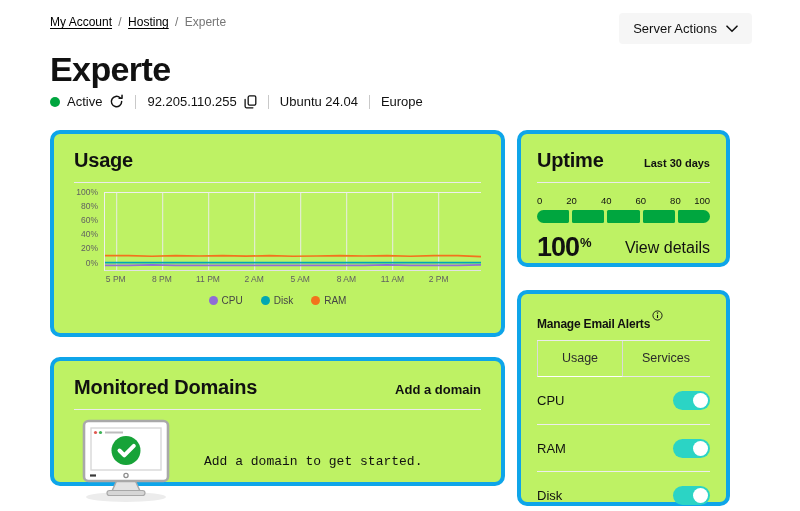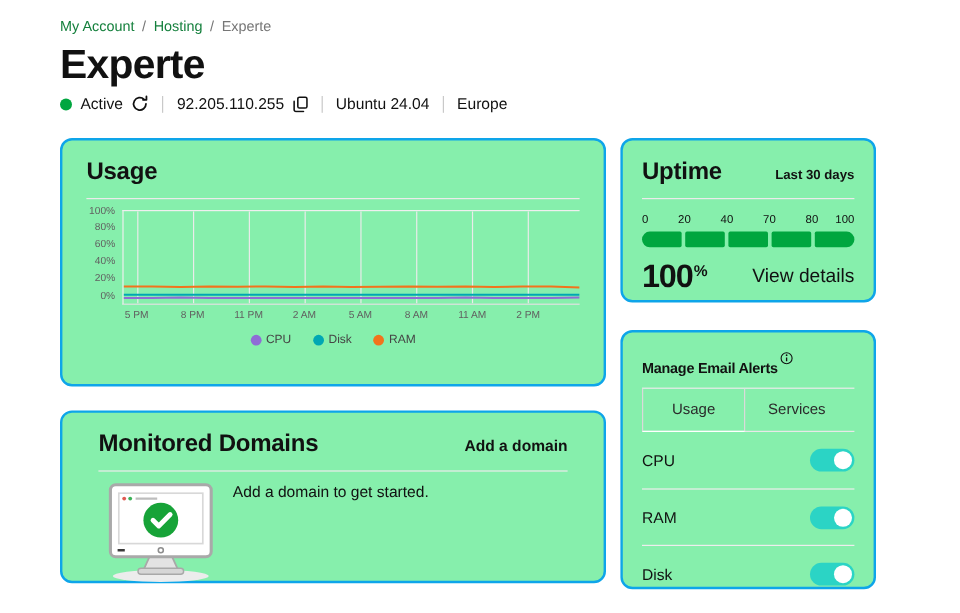--- a/index.html
+++ b/index.html
@@ -6,39 +6,39 @@
   html,body { background:#fff; }
   body {
     width:800px; height:511px; overflow:hidden;
     font-family:"Liberation Sans", sans-serif; color:#111;
   }
   .page { padding:13px 48px 0 50px; }
 
   
   .topbar { display:flex; justify-content:space-between; align-items:flex-start; }
   .breadcrumb { font-size:12px; color:#111; padding-top:2px; }
-  .breadcrumb a { color:#15803d; text-underline-offset:2px; cursor:pointer; }
+  .breadcrumb a { color:#000000; text-decoration:underline; text-underline-offset:2px; cursor:pointer; }
   .breadcrumb .sep { color:#767676; margin:0 3px; }
   .breadcrumb .current { color:#767676; text-decoration:none; cursor:default; }
   .server-actions { display:inline-flex; align-items:center; gap:9px; background:#f6f6f6;
     border:none; border-radius:4px; padding:8px 14px; font-family:inherit;
     font-size:13px; font-weight:500; color:#111; cursor:pointer; }
 
   h1.page-title { font-size:34px; font-weight:700; letter-spacing:-0.6px; margin-top:6px; line-height:1.15; }
 
   .status-row { display:flex; align-items:center; gap:7px; margin-top:5px; font-size:13px; }
   .status-dot { width:10px; height:10px; border-radius:50%; }
   .vdiv { width:1px; height:14px; background:#c9c9c9; margin:0 4px; }
   .icon-btn { display:inline-flex; align-items:center; cursor:pointer; background:none; border:none; padding:0; }
 
   
   .main { display:flex; gap:12px; margin-top:21px; }
   .col-left { width:455px; }
   .col-right { width:213px; }
-  .card { background:#86efac; border:2px solid #0ea5e9; border-radius:10px; }
+  .card { background:#bef264; border:4px solid #0ea5e9; border-radius:10px; }
   .divider { border-top:1px solid #ebebeb; margin-top:10px; }
   h2 { font-size:20px; font-weight:700; letter-spacing:-0.2px; }
   .card-head { display:flex; justify-content:space-between; align-items:baseline; }
 
   
   .usage-card { height:207px; padding:15px 20px; }
   .filter-row { display:flex; gap:17px; align-items:baseline; font-size:12px; color:#6e6e6e; }
   .filter-row a { color:#111; text-decoration:underline; text-underline-offset:2px; cursor:pointer; }
   .chart { display:flex; margin-top:9px; }
   .ylabels { width:30px; height:79px; display:flex; flex-direction:column; justify-content:space-between;
@@ -47,23 +47,23 @@
     border-left:1px solid #efefef; border-bottom:1px solid #e2e2e2; }
   .plot svg { position:absolute; inset:0; width:100%; height:100%; }
   .xlabels { position:relative; height:12px; margin-left:30px; margin-top:3px; font-size:8.5px; color:#616161; }
   .xlabels span { position:absolute; transform:translateX(-50%); white-space:nowrap; }
   .legend { display:flex; justify-content:center; align-items:center; gap:18px; margin-top:9px;
     font-size:10px; color:#454545; }
   .legend .item { display:inline-flex; align-items:center; gap:4px; }
   .legend .dot { width:9px; height:9px; border-radius:50%; }
 
   
-  .domains-card { height:144px; padding:15px 30px; margin-top:20px; }
+  .domains-card { height:129px; padding:15px 20px; margin-top:20px; }
   .add-domain { font-size:13px; font-weight:700; color:#111; cursor:pointer; text-decoration:none; }
-  .domains-body { display:flex; align-items:flex-start; gap:12px; margin-top:9px; padding-left:4px; }
+  .domains-body { display:flex; align-items:center; gap:30px; margin-top:9px; padding-left:4px;font-family:Liberation Mono, monospace; }
   .empty-text { font-size:13px; }
 
   
   .uptime-card { height:137px; padding:15px 16px; }
   .uptime-card h2 { font-size:20px; }
   .period { font-size:11px; font-weight:700; }
   .scale { position:relative; height:11px; margin-top:12px; font-size:9.5px; color:#111; }
   .scale span { position:absolute; transform:translateX(-50%); }
   .scale span:first-child { transform:none; }
   .scale span:last-child { transform:translateX(-100%); }
@@ -90,20 +90,26 @@
   .toggle { width:37px; height:19px; border-radius:10px; position:relative; cursor:pointer; }
   .toggle .knob { position:absolute; top:2px; right:2px; width:15px; height:15px; border-radius:50%; background:#fff; }
 </style>
 </head>
 <body>
 
 <div class="page">
 
   <div class="topbar">
     <div class="breadcrumb" id="breadcrumb"><a>My Account</a><span class="sep"> / </span><a>Hosting</a><span class="sep"> / </span><a class="current">Experte</a></div>
+    <button class="server-actions">
+      <span>Server Actions</span>
+      <svg width="12" height="8" viewBox="0 0 12 8">
+          <path d="M1 1.2 L6 6.2 L11 1.2" stroke="#111" stroke-width="1.6" fill="none" stroke-linecap="round"></path>
+        </svg>
+    </button>
   </div>
 
   <h1 class="page-title">Experte</h1>
 
   <div class="status-row">
     <span class="status-dot" id="status-dot" style="background: rgb(0, 166, 63);"></span>
     <span>Active</span>
     <button class="icon-btn">
       <svg width="15" height="15" viewBox="0 0 16 16">
           <path d="M13.5 8 a5.5 5.5 0 1 1 -1.7 -3.95" fill="none" stroke="#111" stroke-width="1.6" stroke-linecap="round"></path>
@@ -215,21 +221,21 @@
       <section class="card uptime-card">
         <div class="card-head">
           <h2>Uptime</h2>
           <span class="period">Last 30 days</span>
         </div>
         <div class="divider"></div>
         <div class="scale" id="uptime-scale">
             <span style="left: 0%;">0</span>
             <span style="left: 20%;">20</span>
             <span style="left: 40%;">40</span>
-            <span style="left: 60%;">70</span>
+            <span style="left: 60%;">60</span>
             <span style="left: 80%;">80</span>
             <span style="left: 100%;">100</span>
           </div>
         <div class="bar" id="uptime-bar">
             <div class="seg" style="background: rgb(0, 166, 63);"></div>
             <div class="seg" style="background: rgb(0, 166, 63);"></div>
             <div class="seg" style="background: rgb(0, 166, 63);"></div>
             <div class="seg" style="background: rgb(0, 166, 63);"></div>
             <div class="seg" style="background: rgb(0, 166, 63);"></div>
           </div>

